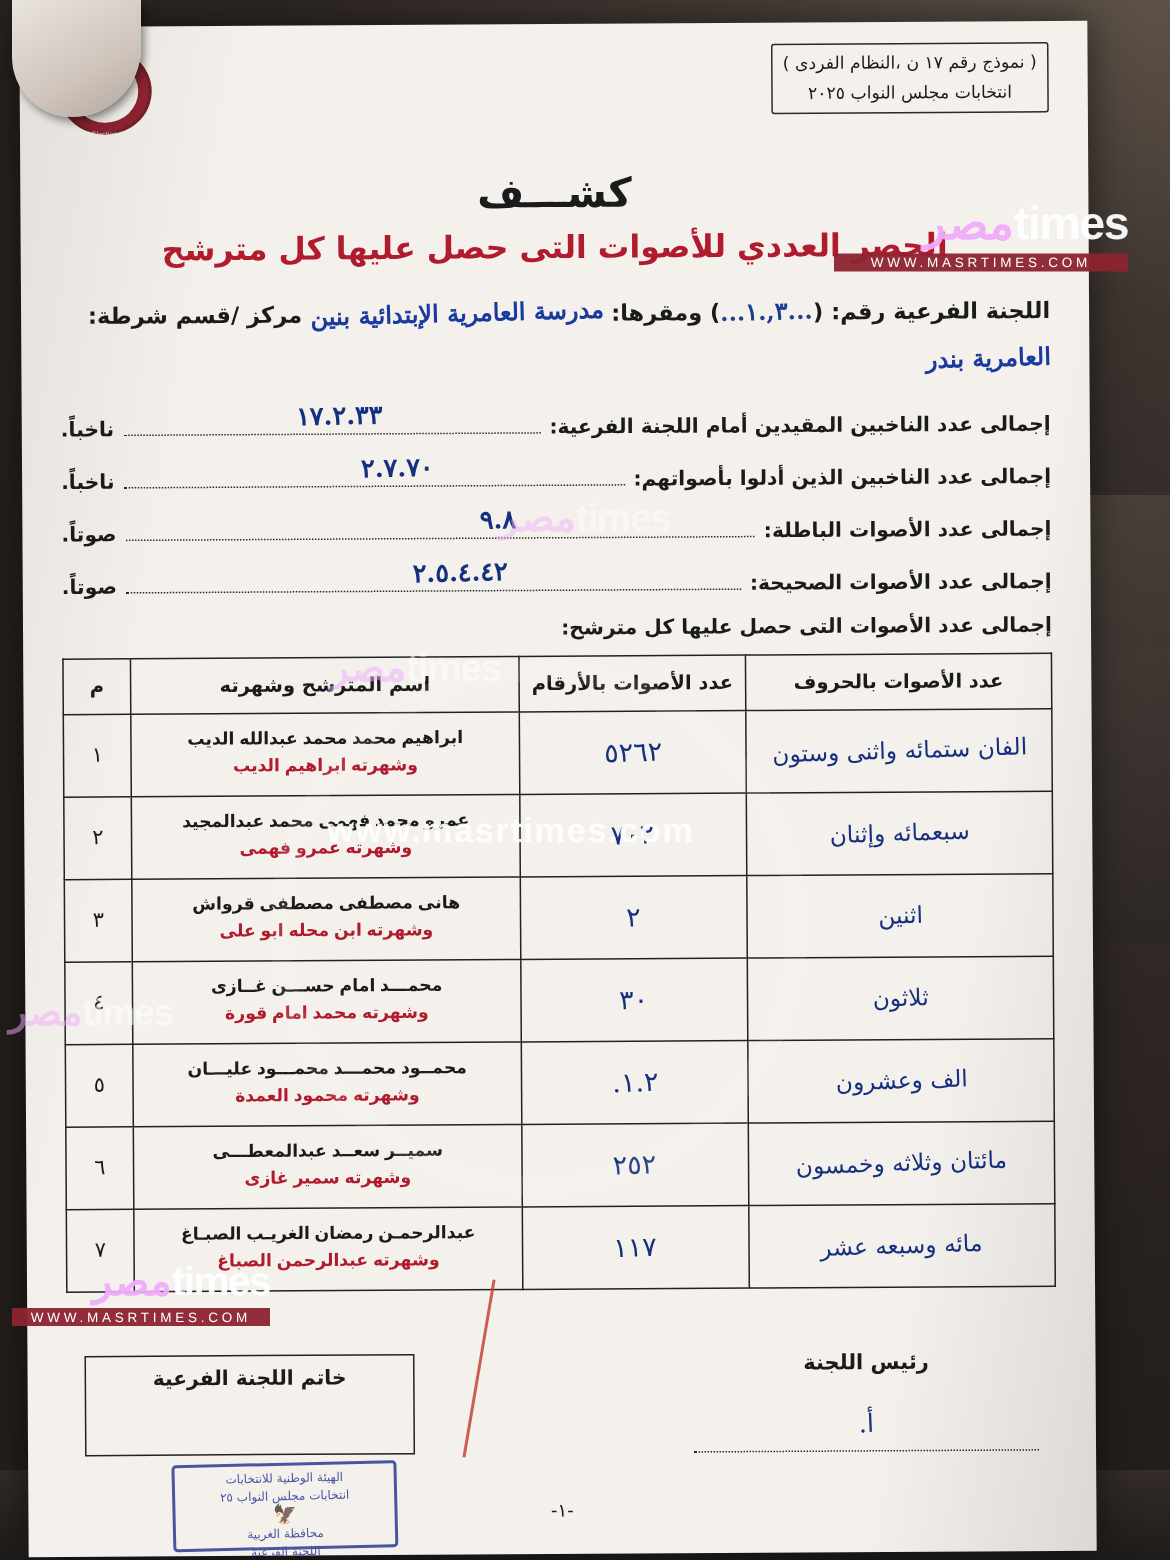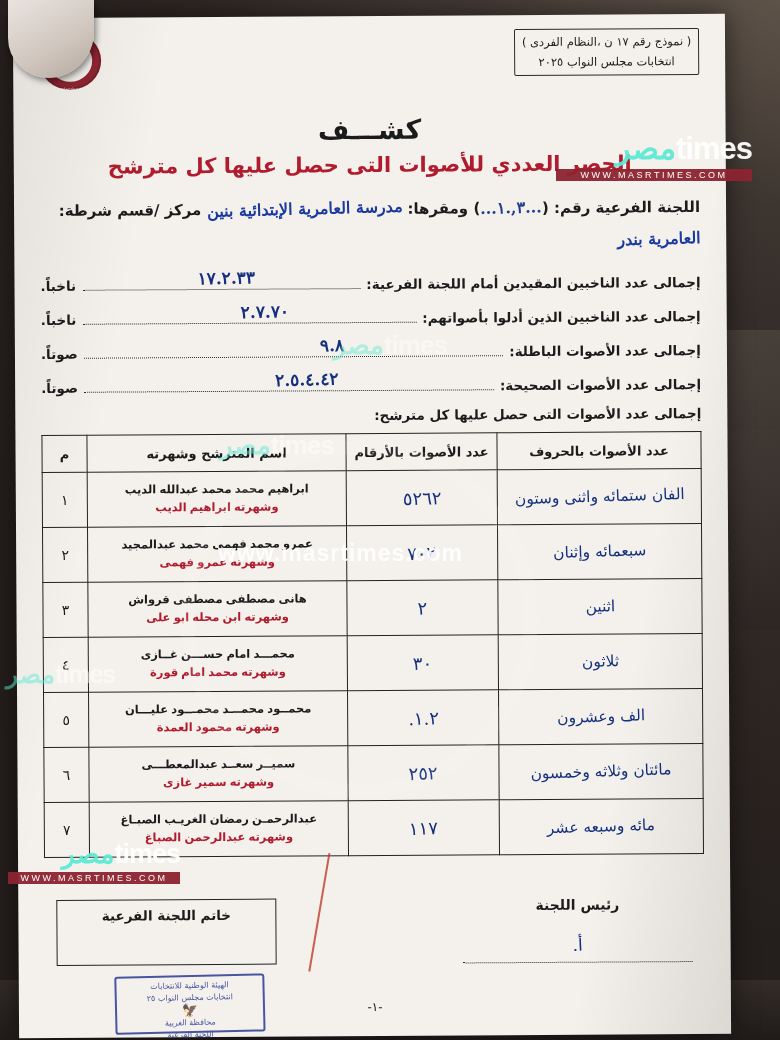--- a/index.html
+++ b/index.html
@@ -184,21 +184,21 @@
   .ink-stamp .em{font-size:13px;line-height:1;}
   .red-mark{
     position:absolute;left:300px;bottom:64px;width:2px;height:120px;
     background:#c0392b;transform:rotate(10deg);opacity:.8;
   }
 
   
   .wm{position:absolute;pointer-events:none;user-select:none;z-index:5;}
   .wm .word{font-weight:bold;letter-spacing:-1px;font-family:"Liberation Sans",sans-serif;}
   .wm .times{color:#ffffff;}
-  .wm .ar{color:#5eead4;}
+  .wm .ar{color:#f0abfc;}
   .wm .url{
     color:#ffffff;font-size:9px;letter-spacing:2.5px;text-align:center;
     background:#8d2430;padding:1px 0;margin-top:2px;
   }
   .wm-top{right:28px;top:130px;width:196px;opacity:.95;}
   .wm-top .word{font-size:31px;}
   .wm-mid{left:50%;top:330px;transform:translateX(-50%);opacity:.45;}
   .wm-mid .word{font-size:26px;}
   .wm-center{left:220px;top:430px;opacity:.5;}
   .wm-center .word{font-size:26px;}

